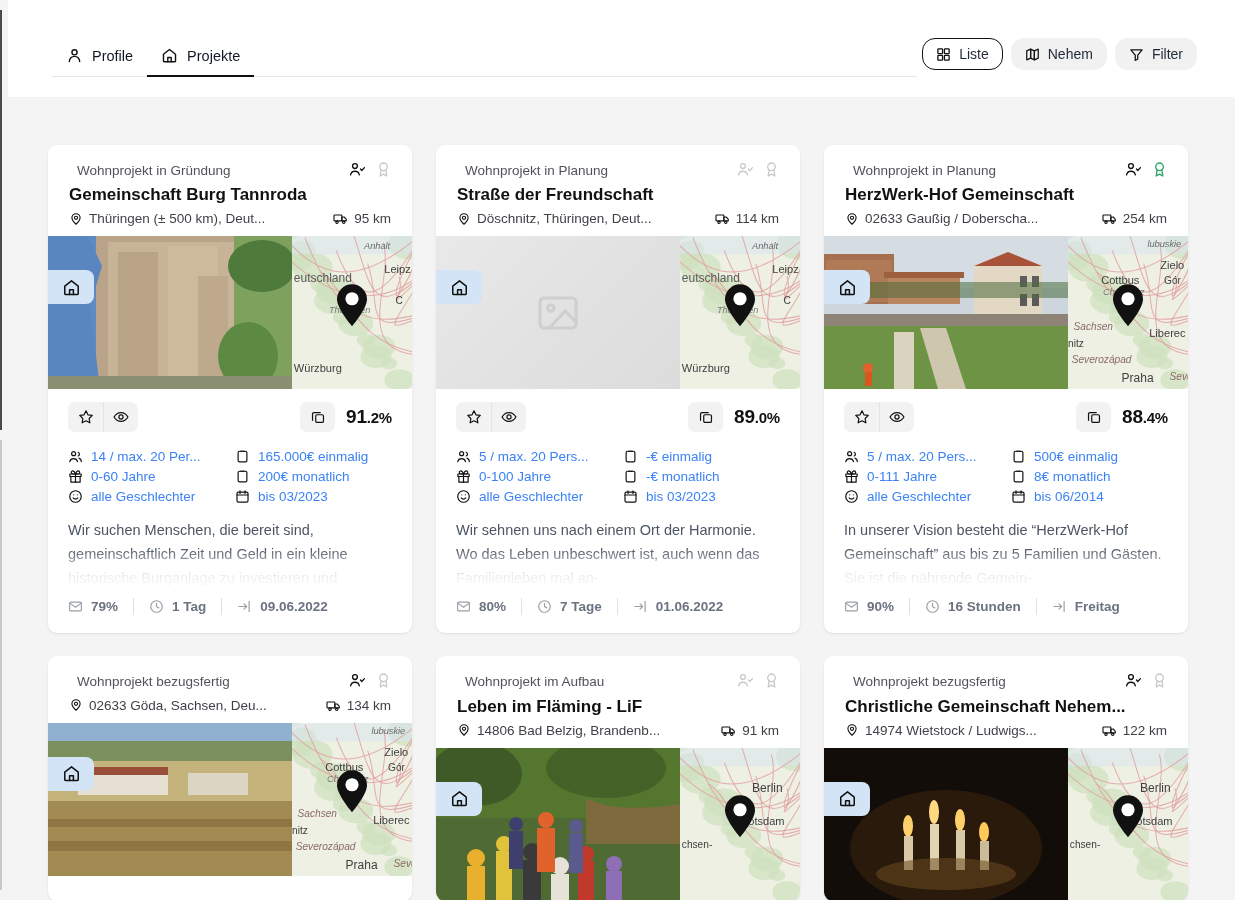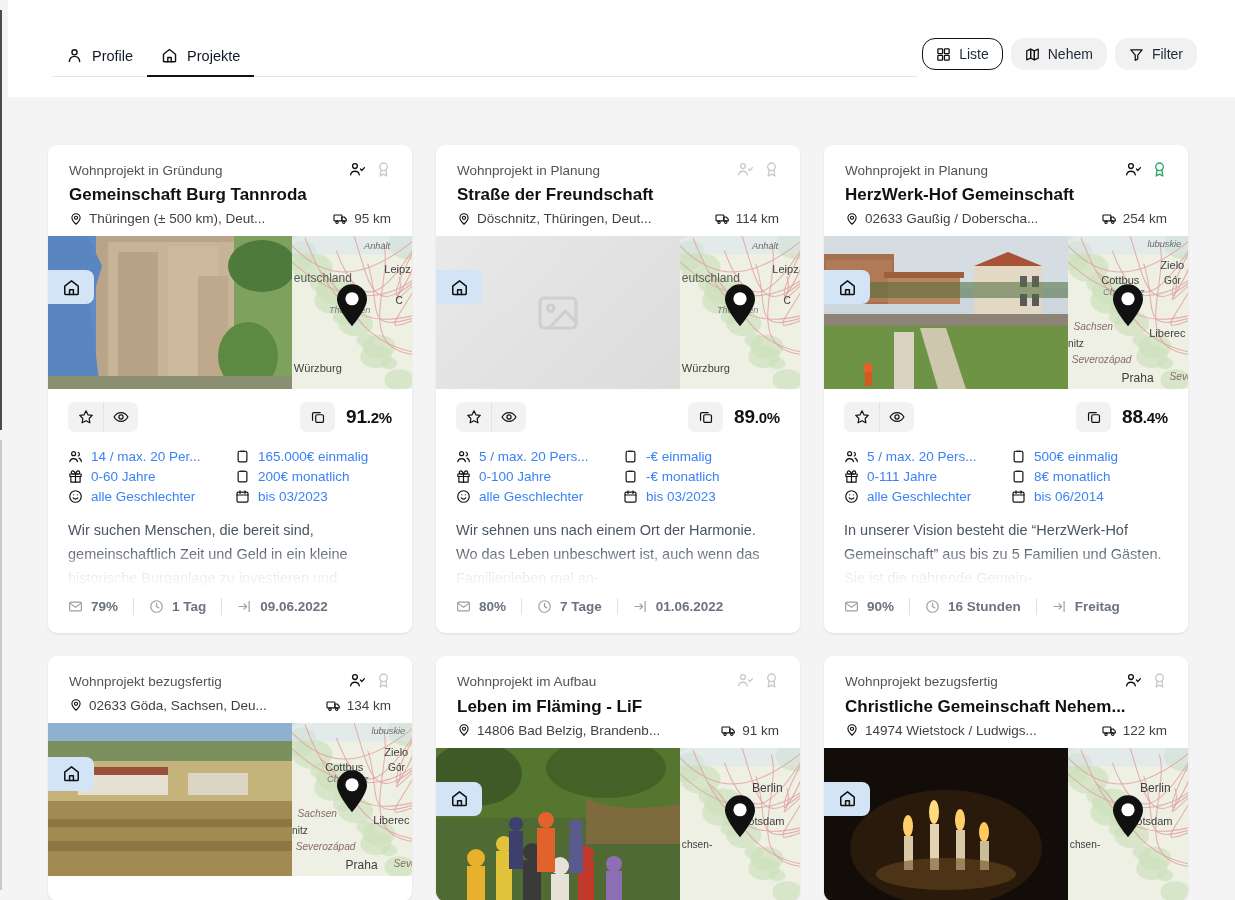--- a/index.html
+++ b/index.html
@@ -84,21 +84,21 @@
     background: #ffffff;
     border-radius: 9px;
     box-shadow: 0 1px 3px rgba(0,0,0,0.06), 0 1px 2px rgba(0,0,0,0.04);
     overflow: hidden;
     display: flex; flex-direction: column;
     cursor: pointer;
   }
 
   .card-head { padding: 17px 21px 10px 21px; position: relative; }
   .card-kicker {
-    font-size: 13.5px; color: #52525b; line-height: 1.35;
+    font-size: 13.5px; color: #52525b; line-height: 1.35; margin-left: 8px;
   }
   .card-title {
     font-size: 17px; font-weight: 700; color: #111111;
     margin-top: 4px; line-height: 1.25;
     white-space: nowrap; overflow: hidden; text-overflow: ellipsis;
   }
   .card-loc-row {
     display: flex; align-items: center; justify-content: space-between;
     margin-top: 6px; gap: 8px;
   }

